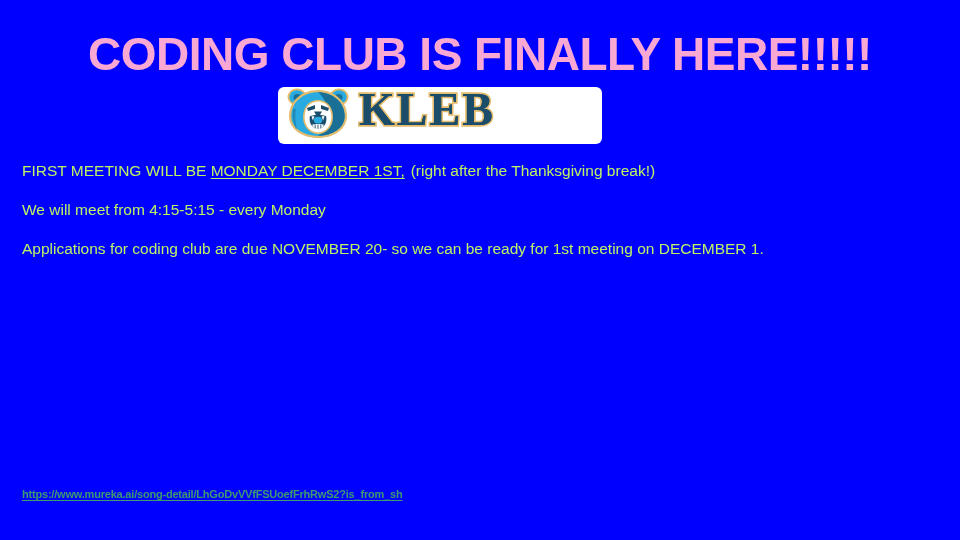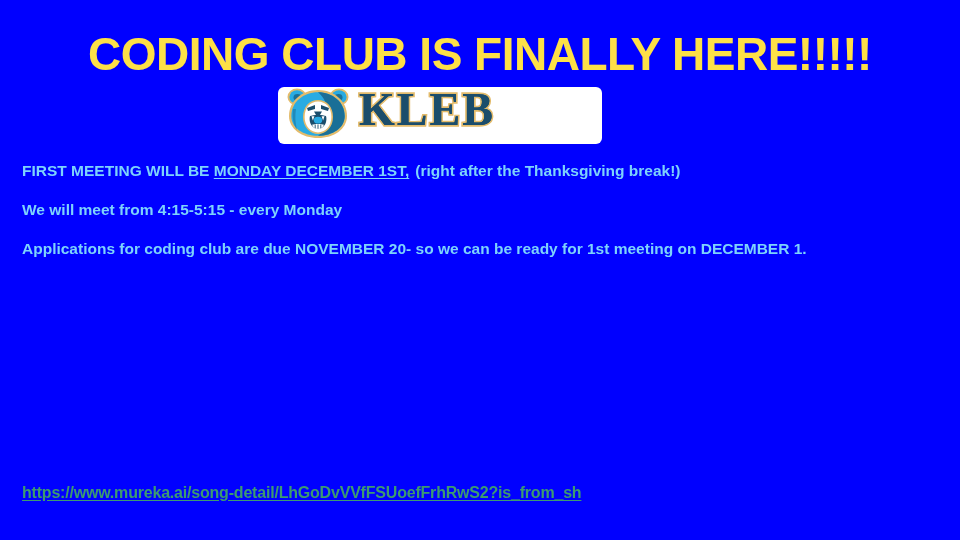--- a/index.html
+++ b/index.html
@@ -21,21 +21,21 @@
     box-sizing: border-box;
   }
 
   
   .title {
     position: absolute;
     left: 0;
     top: 30px;
     width: 960px;
     text-align: center;
-    color: #fde047;
+    color: #f9a8d4;
     font-size: 46px;
     font-weight: bold;
     letter-spacing: -0.5px;
     line-height: 1.05;
     white-space: nowrap;
   }
 
   
   .logo-box {
     position: absolute;
@@ -62,42 +62,42 @@
   }
 
   
   .body-block {
     position: absolute;
     left: 22px;
     top: 160px;
     width: 900px;
   }
   .para {
-    color: #7dd3fc;
+    color: #bef264;
     font-size: 15.5px;
-    font-weight: bold;
+    font-weight: normal;
     line-height: 1.42;
     margin: 0 0 17px 0;
   }
   .para u {
     text-decoration: underline;
     text-underline-offset: 2px;
   }
   .spacer-small { display: inline-block; width: 6px; }
 
   
   .link-row {
     position: absolute;
     left: 22px;
     top: 484px;
     width: 900px;
   }
   .link {
     color: #3c9b70;
-    font-size: 16px;
+    font-size: 11px;
     font-weight: bold;
     text-decoration: underline;
     text-underline-offset: 2px;
     letter-spacing: -0.2px;
     cursor: pointer;
     display: inline-block;
   }
 </style>
 </head>
 <body>

